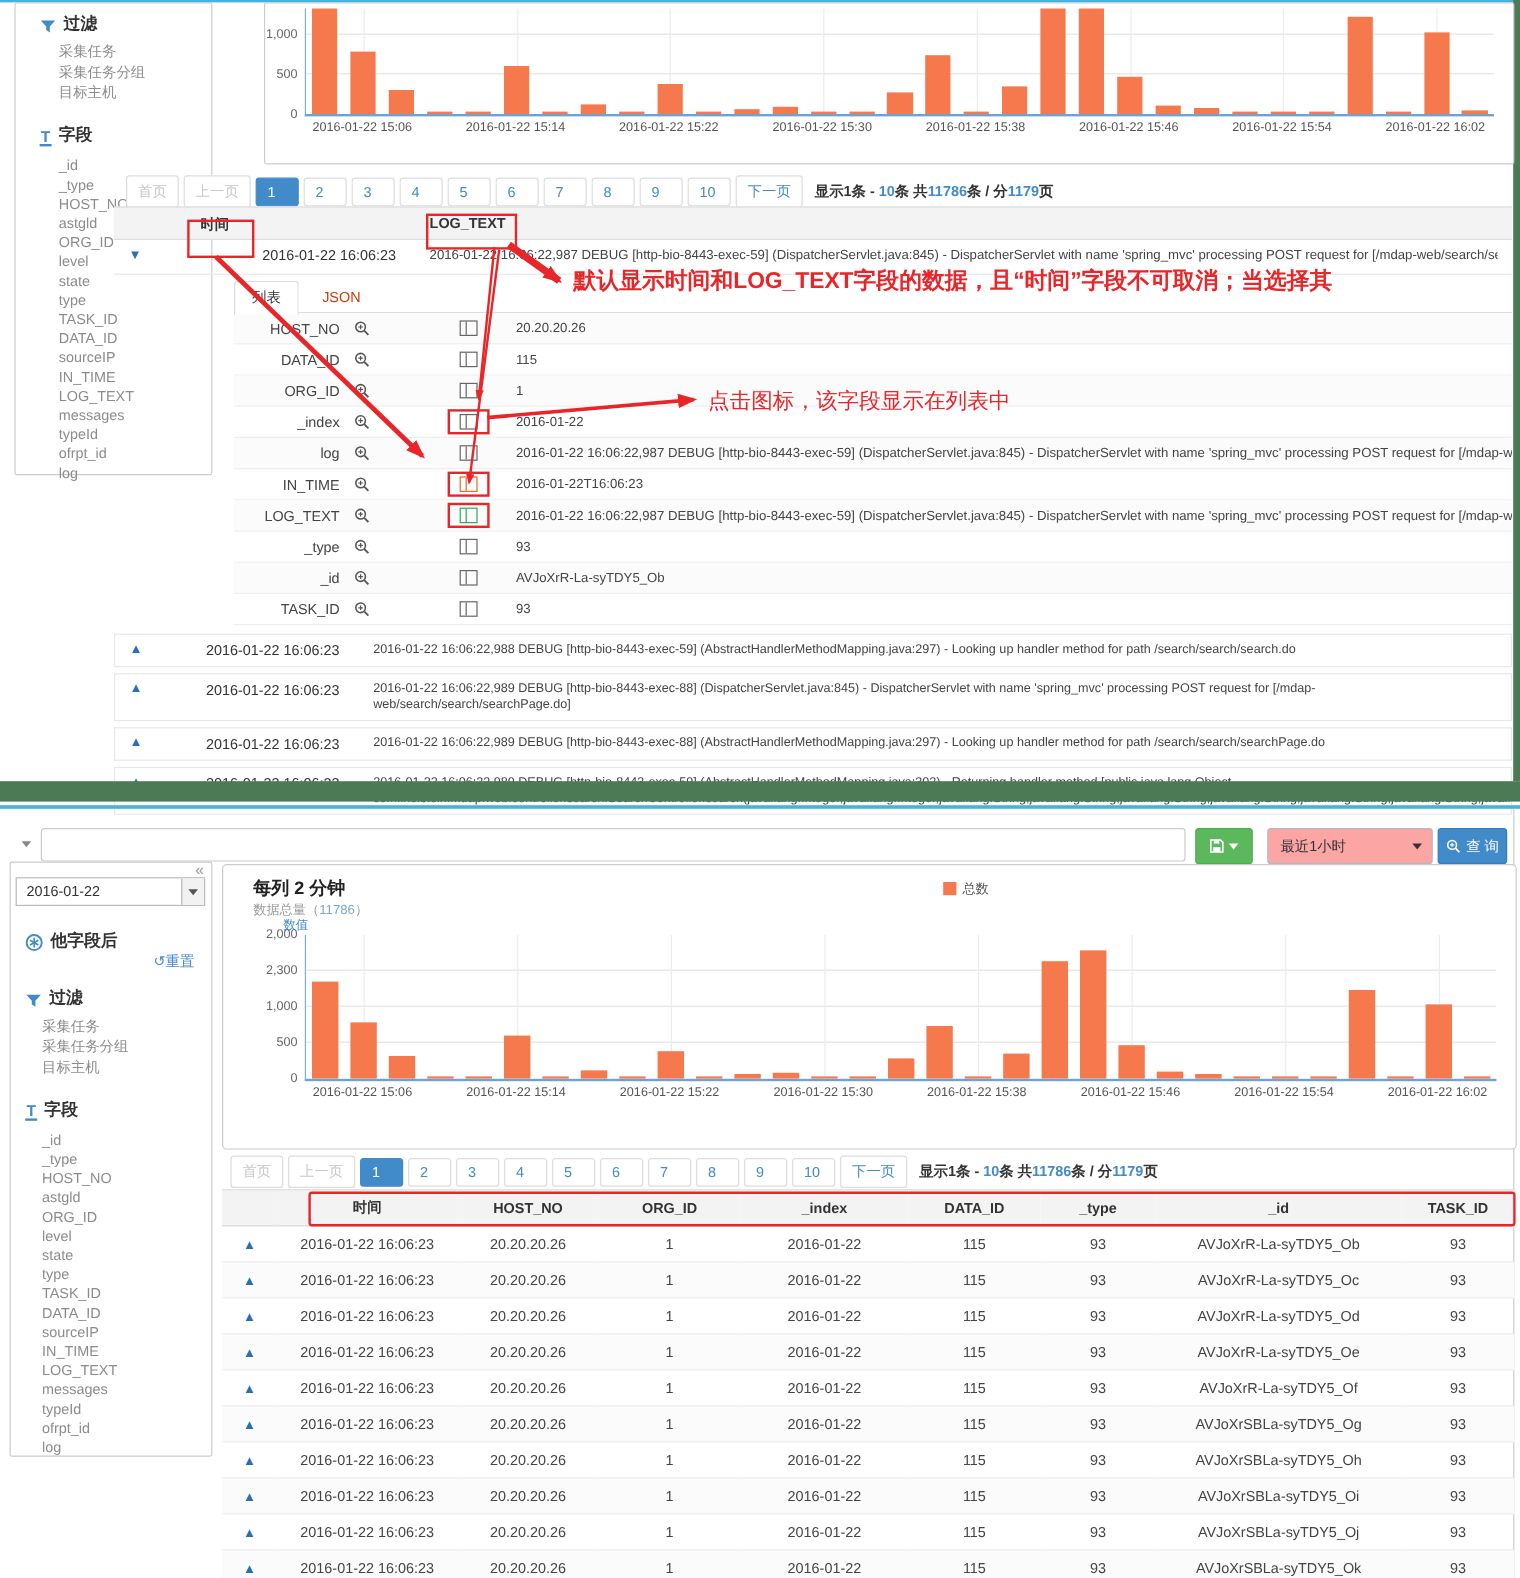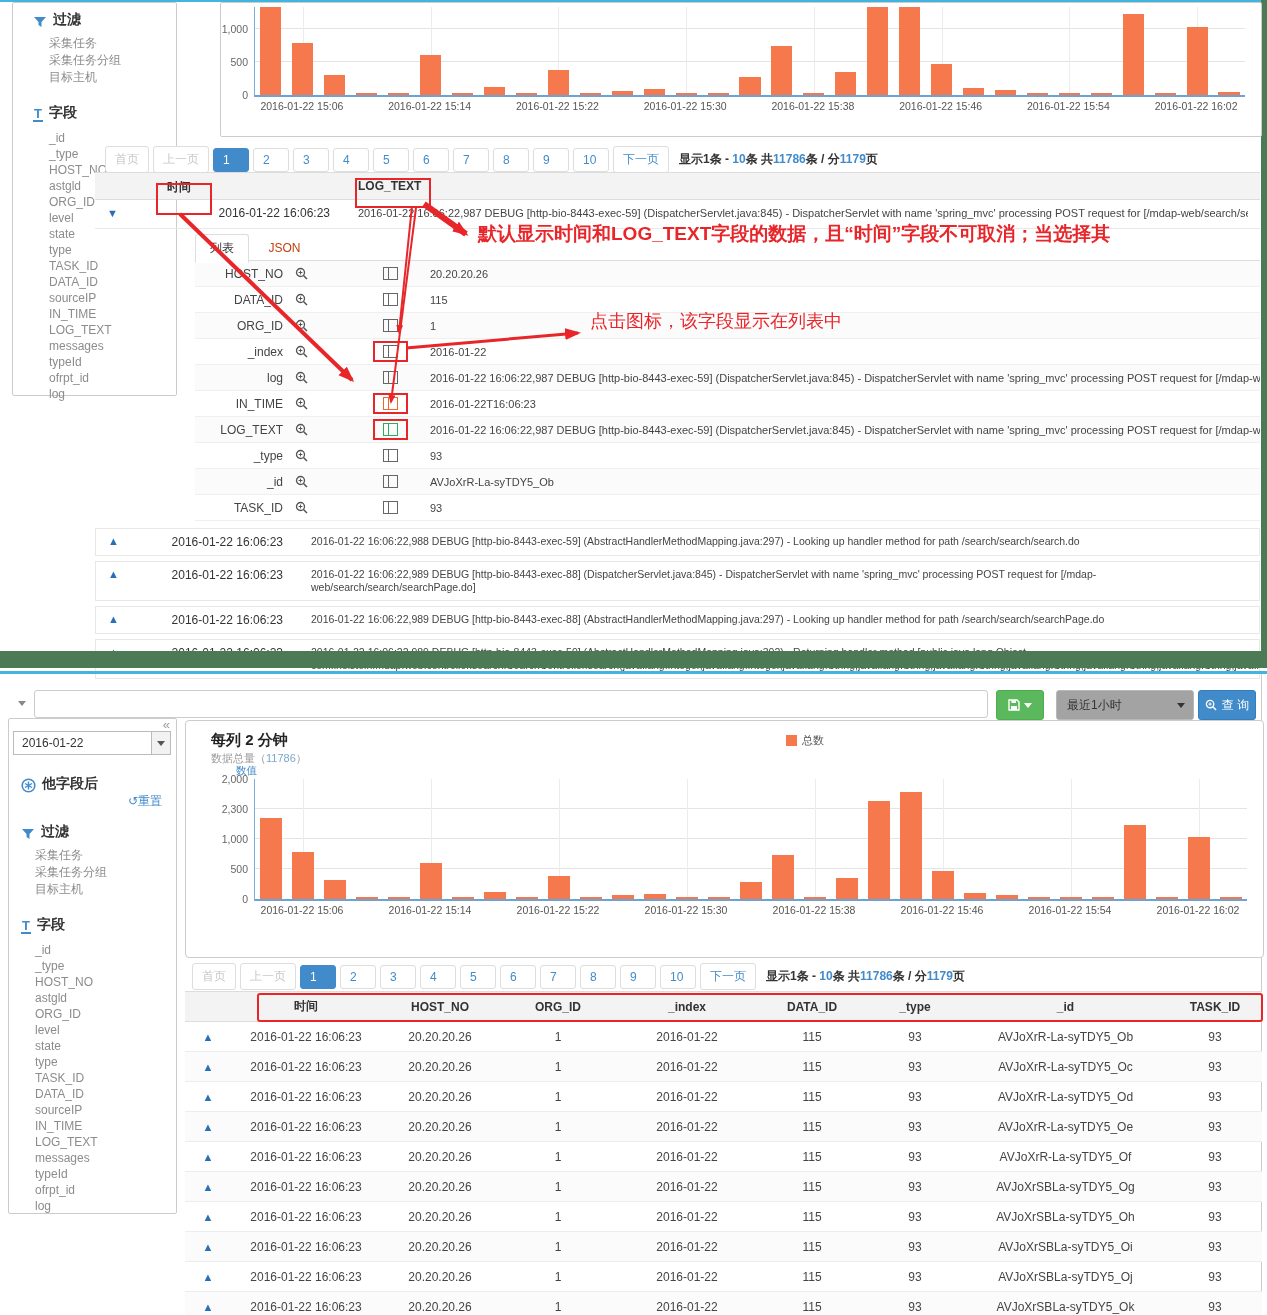--- a/index.html
+++ b/index.html
@@ -54,21 +54,21 @@
   table.grid td{font-size:12px;color:#444;height:27px;text-align:center;border-bottom:1px solid #ededed;}
   table.grid tr.odd td{background:#fbfbfb;}
   
   .redbox{position:absolute;border:2px solid #e8262a;}
   .redtext{position:absolute;color:#e8262a;font-size:19px;white-space:nowrap;font-weight:500;}
   
   .btn-green{background:#5cb85c;border:1px solid #4cae4c;border-radius:3px;display:flex;align-items:center;
              justify-content:center;gap:4px;color:#fff;cursor:pointer;}
   .btn-blue{background:#428bca;border:1px solid #357ebd;border-radius:3px;display:flex;align-items:center;
             justify-content:center;gap:5px;color:#fff;font-size:12px;cursor:pointer;}
-  .sel-grey{background:#a3a3a3;border:1px solid #b8b8b8;border-radius:3px;display:flex;align-items:center;
+  .sel-grey{background:#fca5a5;border:1px solid #b8b8b8;border-radius:3px;display:flex;align-items:center;
             font-size:12px;color:#333;cursor:pointer;}
   .caret{display:inline-block;width:0;height:0;border-left:4px solid transparent;border-right:4px solid transparent;
          border-top:5px solid currentColor;}
   .datebox{display:flex;align-items:center;background:#fff;border:1px solid #bbb;height:22px;font-size:12px;cursor:pointer;}
   .blue-link{color:#428bca;font-size:12px;cursor:pointer;}
 </style>
 </head>
 <body>
 
 <div id="page">
@@ -393,21 +393,21 @@
     </defs>
     <line x1="180" y1="214" x2="352" y2="380" stroke="#e8262a" stroke-width="4" marker-end="url(#arrBig)"></line>
     <line x1="424" y1="204" x2="466" y2="234" stroke="#e8262a" stroke-width="6" marker-end="url(#arrBig)"></line>
     <line x1="412" y1="206" x2="399" y2="332" stroke="#e8262a" stroke-width="2" marker-end="url(#arr)"></line>
     <line x1="416" y1="208" x2="391" y2="402" stroke="#e8262a" stroke-width="2" marker-end="url(#arr)"></line>
     <line x1="406" y1="348" x2="578" y2="333" stroke="#e8262a" stroke-width="3" marker-end="url(#arrBig)"></line>
   </svg>
   <div class="redbox" style="left:156px;top:183px;width:52px;height:28px;"></div>
   <div class="redbox" style="left:355px;top:178px;width:72px;height:26px;"></div>
   <div class="redtext" style="left:478px;top:221px;font-weight:bold;">默认显示时间和LOG_TEXT字段的数据，且“时间”字段不可取消；当选择其</div>
-  <div class="redtext" style="left:590px;top:309px;font-size:18px;">点击图标，该字段显示在列表中</div>
+  <div class="redtext" style="left:590px;top:322px;font-size:18px;">点击图标，该字段显示在列表中</div>
 
   <div class="abs" style="left:0;top:651px;width:1267px;height:17px;background:#4b7a55;"></div>
   <div class="abs" style="left:0;top:671px;width:1267px;height:3px;background:#41b5dd;"></div>
 
   <div class="abs" style="left:1261px;top:674px;width:1px;height:641px;background:#ccc;"></div>
 
   <span class="abs caret" style="left:18px;top:701px;color:#888;"></span>
   <input class="abs" style="left: 34px; top: 690px; width: 952px; height: 26px; border: 1px solid rgb(204, 204, 204); border-radius: 3px; padding: 0px; outline: none;" value="">
   <div class="abs btn-green" style="left:996px;top:690px;width:46px;height:28px;">
     <svg width="12" height="12" viewBox="0 0 12 12">

